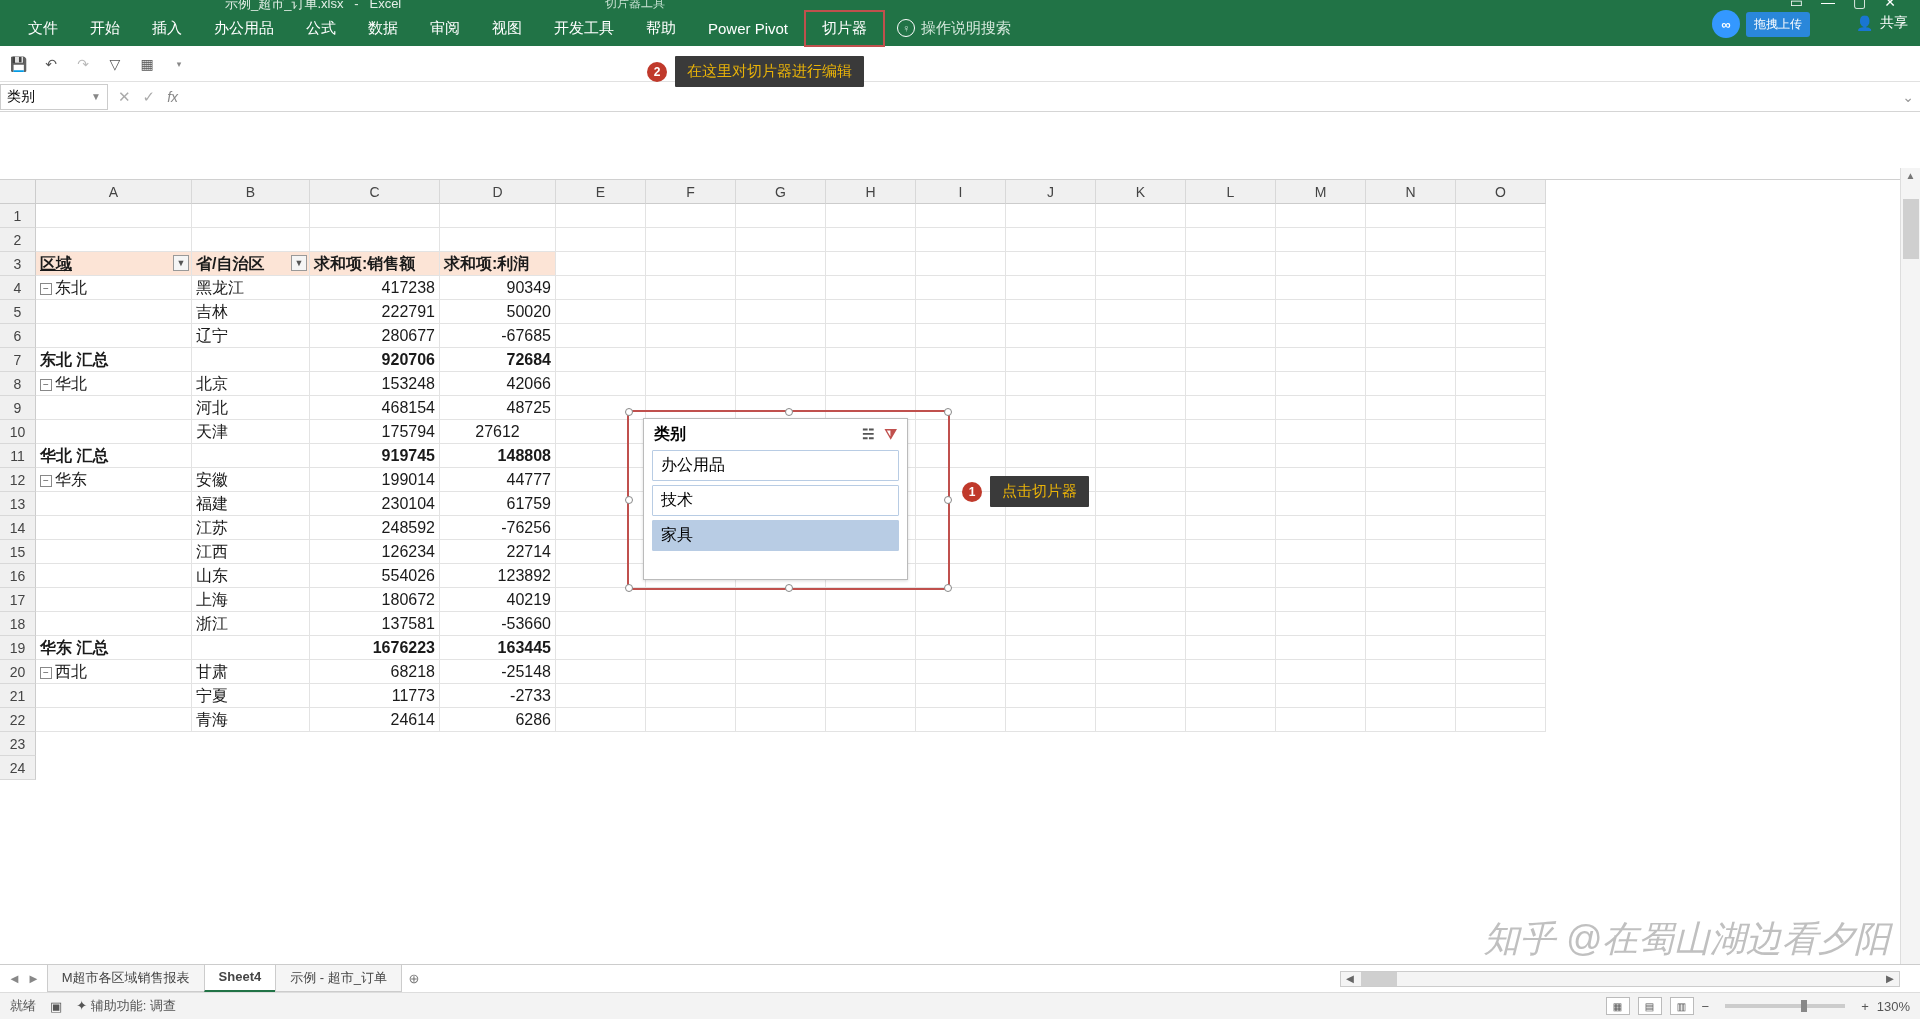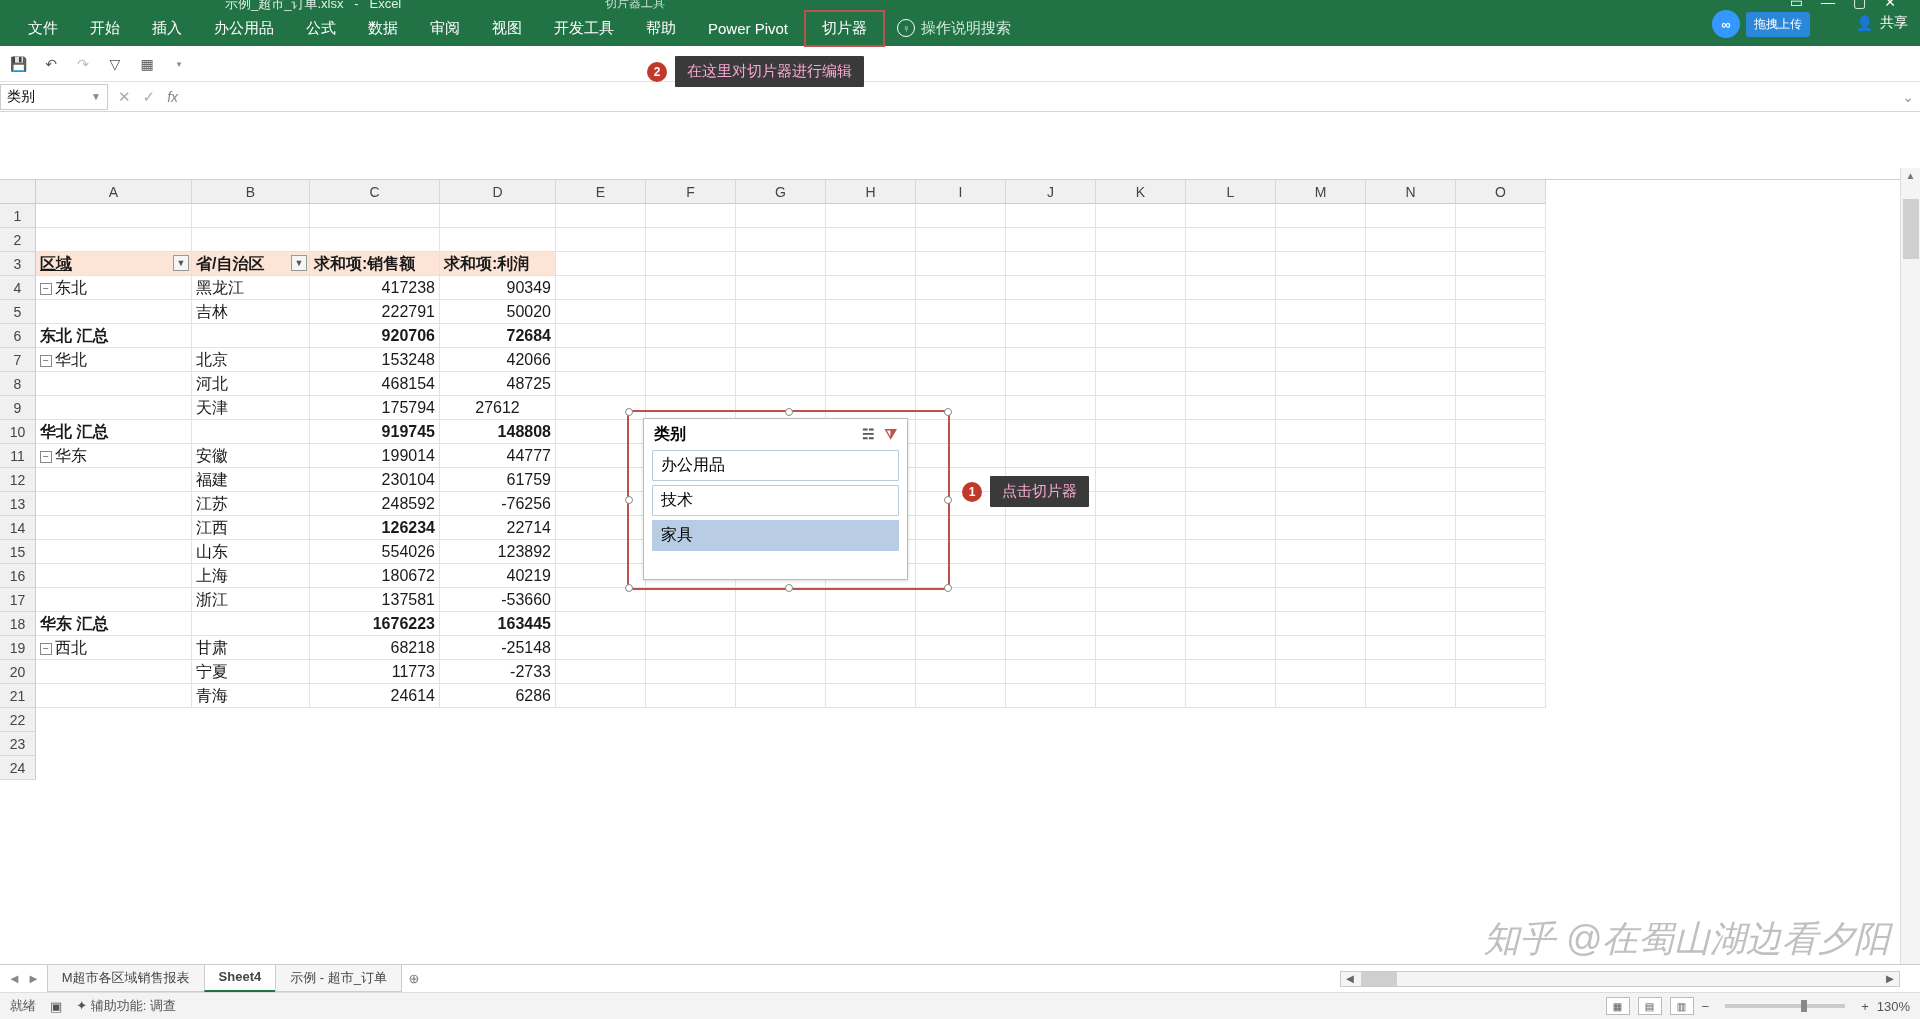--- a/index.html
+++ b/index.html
@@ -23,21 +23,21 @@
 .baidu-lbl { background:#2a87da; color:#fff; padding:4px 8px; border-radius:3px; font-size:12px;}
 .win-ctrl { position:absolute; right:24px; top:-6px; color:#fff; display:flex; gap:18px; font-size:14px;}
 
 
 .qat { height: 36px; background: #fff; border-bottom: 1px solid #e1e1e1; display:flex; align-items:center; padding:0 8px; gap:10px; color:#555;}
 .qat-btn { width:22px; height:22px; display:flex; align-items:center; justify-content:center; cursor:pointer; }
 
 
 .callout2 { position:absolute; left:647px; top:56px; display:flex; align-items:center; gap:8px; z-index:20;}
 .num-badge { width:20px; height:20px; border-radius:50%; background:#c0392b; color:#fff; display:flex; align-items:center; justify-content:center; font-size:12px; font-weight:bold;}
-.callout-box { background:#3a3a3a; color:#f9a8d4; padding:6px 12px; font-size:15px; border-radius:1px; }
+.callout-box { background:#3a3a3a; color:#eab308; padding:6px 12px; font-size:15px; border-radius:1px; }
 
 
 .fbar { height: 30px; border-bottom:1px solid #d5d5d5; display:flex; align-items:center; }
 .namebox { width:108px; border:1px solid #ccc; background:#fff; padding:3px 6px; font-size:14px; display:flex; justify-content:space-between; align-items:center;}
 .namebox .dd { color:#888; font-size:10px;}
 .fbar-btns { display:flex; align-items:center; padding:0 10px; gap:12px; color:#aaa; font-size:15px;}
 .fxlabel { font-style:italic; color:#888; font-size:14px; }
 .formula-input { flex:1; padding:3px 6px; height:100%; }
 .fbar-expand { width:24px; text-align:center; color:#999;}
 
@@ -305,20 +305,37 @@
         <div class="cell" style="width: 90px;"></div>
         <div class="cell" style="width: 90px;"></div>
         <div class="cell" style="width: 90px;"></div>
         <div class="cell" style="width: 90px;"></div>
         <div class="cell" style="width: 90px;"></div>
         <div class="cell" style="width: 90px;"></div>
         <div class="cell" style="width: 90px;"></div>
         <div class="cell" style="width: 90px;"></div>
       </div>
       <div class="row">
+        <div class="cell" style="width: 156px;"></div>
+        <div class="cell" style="width: 118px;">辽宁</div>
+        <div class="cell ralign" style="width: 130px;">280677</div>
+        <div class="cell ralign" style="width: 116px;">-67685</div>
+        <div class="cell" style="width: 90px;"></div>
+        <div class="cell" style="width: 90px;"></div>
+        <div class="cell" style="width: 90px;"></div>
+        <div class="cell" style="width: 90px;"></div>
+        <div class="cell" style="width: 90px;"></div>
+        <div class="cell" style="width: 90px;"></div>
+        <div class="cell" style="width: 90px;"></div>
+        <div class="cell" style="width: 90px;"></div>
+        <div class="cell" style="width: 90px;"></div>
+        <div class="cell" style="width: 90px;"></div>
+        <div class="cell" style="width: 90px;"></div>
+      </div>
+      <div class="row">
         <div class="cell bold" style="width: 156px;">东北 汇总</div>
         <div class="cell" style="width: 118px;"></div>
         <div class="cell ralign bold" style="width: 130px;">920706</div>
         <div class="cell ralign bold" style="width: 116px;">72684</div>
         <div class="cell" style="width: 90px;"></div>
         <div class="cell" style="width: 90px;"></div>
         <div class="cell" style="width: 90px;"></div>
         <div class="cell" style="width: 90px;"></div>
         <div class="cell" style="width: 90px;"></div>
         <div class="cell" style="width: 90px;"></div>
@@ -443,21 +460,21 @@
         <div class="cell" style="width: 90px;"></div>
         <div class="cell" style="width: 90px;"></div>
         <div class="cell" style="width: 90px;"></div>
         <div class="cell" style="width: 90px;"></div>
         <div class="cell" style="width: 90px;"></div>
         <div class="cell" style="width: 90px;"></div>
       </div>
       <div class="row">
         <div class="cell" style="width: 156px;"></div>
         <div class="cell" style="width: 118px;">江西</div>
-        <div class="cell ralign" style="width: 130px; font-weight: bold;">126234</div>
+        <div class="cell ralign" style="width: 130px;">126234</div>
         <div class="cell ralign" style="width: 116px;">22714</div>
         <div class="cell" style="width: 90px;"></div>
         <div class="cell" style="width: 90px;"></div>
         <div class="cell" style="width: 90px;"></div>
         <div class="cell" style="width: 90px;"></div>
         <div class="cell" style="width: 90px;"></div>
         <div class="cell" style="width: 90px;"></div>
         <div class="cell" style="width: 90px;"></div>
         <div class="cell" style="width: 90px;"></div>
         <div class="cell" style="width: 90px;"></div>

